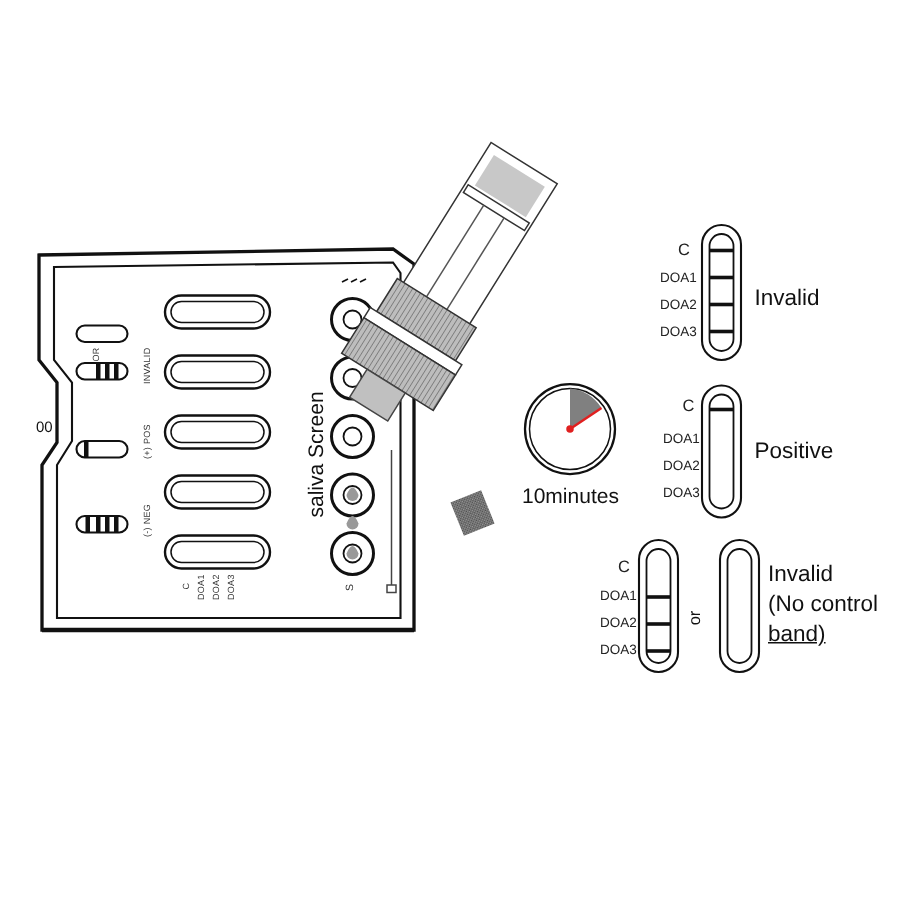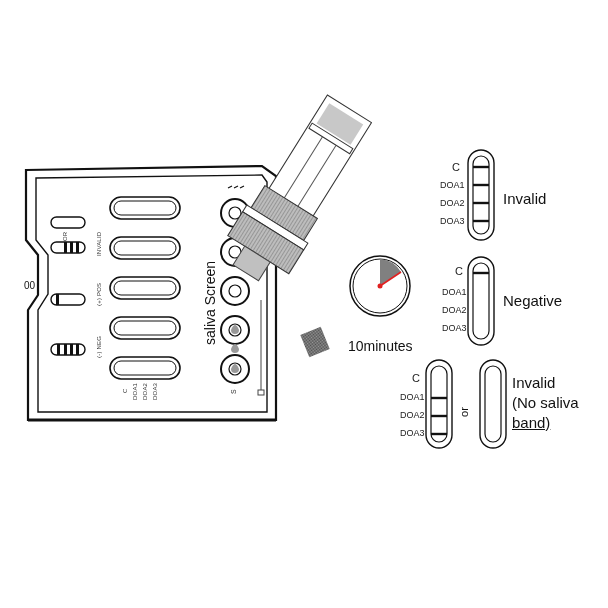--- a/index.html
+++ b/index.html
@@ -1,21 +1,21 @@
 <!DOCTYPE html>
 <html><head>
 <meta charset="utf-8">
 <style>
   html, body { margin: 0; padding: 0; background: #ffffff; }
   body { width: 608px; height: 608px; position: relative; overflow: hidden; font-family: "Liberation Sans", "DejaVu Sans", sans-serif; color: #111; }
   #stage { position: absolute; left: 0; top: 0; width: 608px; height: 608px; }
   .lbl { position: absolute; font-family: "Liberation Sans", sans-serif; white-space: nowrap; }
   .small { font-size: 9px; color: #222; line-height: 1; }
   .result-label { font-size: 15px; color: #111; line-height: 1.15; }
-  .timer-label { font-size: 14px; color: #111; margin-top: 16px; }
+  .timer-label { font-size: 14px; color: #111; }
   .brand { font-size: 14px; color: #111; transform-origin: left top; transform: rotate(-90deg); }
   .rot-tiny { font-size: 6px; color: #333; transform-origin: left top; transform: rotate(-90deg); letter-spacing: 0.2px; }
 </style>
 </head>
 <body>
 
 <div id="stage">
 
   <svg width="608" height="608" viewBox="0 0 608 608" style="position:absolute;left:0;top:0">
     <defs>
@@ -162,23 +162,23 @@
   <span class="lbl small" style="left:452px;top:162px;font-size:11px;">C</span>
   <span class="lbl small" style="left:440px;top:181px;">DOA1</span>
   <span class="lbl small" style="left:440px;top:199px;">DOA2</span>
   <span class="lbl small" style="left:440px;top:217px;">DOA3</span>
   <span class="lbl result-label" style="left:503px;top:190px;">Invalid</span>
 
   <span class="lbl small" style="left:455px;top:266px;font-size:11px;">C</span>
   <span class="lbl small" style="left:442px;top:288px;">DOA1</span>
   <span class="lbl small" style="left:442px;top:306px;">DOA2</span>
   <span class="lbl small" style="left:442px;top:324px;">DOA3</span>
-  <span class="lbl result-label" style="left:503px;top:292px;">Negative</span>
+  <span class="lbl result-label" style="left:503px;top:292px;">Positive</span>
 
   <span class="lbl small" style="left:412px;top:373px;font-size:11px;">C</span>
   <span class="lbl small" style="left:400px;top:393px;">DOA1</span>
   <span class="lbl small" style="left:400px;top:411px;">DOA2</span>
   <span class="lbl small" style="left:400px;top:429px;">DOA3</span>
   <span class="lbl" style="left:459px;top:406px;font-size:11px;transform:rotate(-90deg);">or</span>
   <span class="lbl result-label" style="left:512px;top:374px;">Invalid</span>
-  <span class="lbl result-label" style="left:512px;top:394px;">(No saliva</span>
+  <span class="lbl result-label" style="left:512px;top:394px;">(No control</span>
   <span class="lbl result-label" style="left:512px;top:414px;text-decoration:underline;">band)</span>
 </div>
 
 </body></html>

